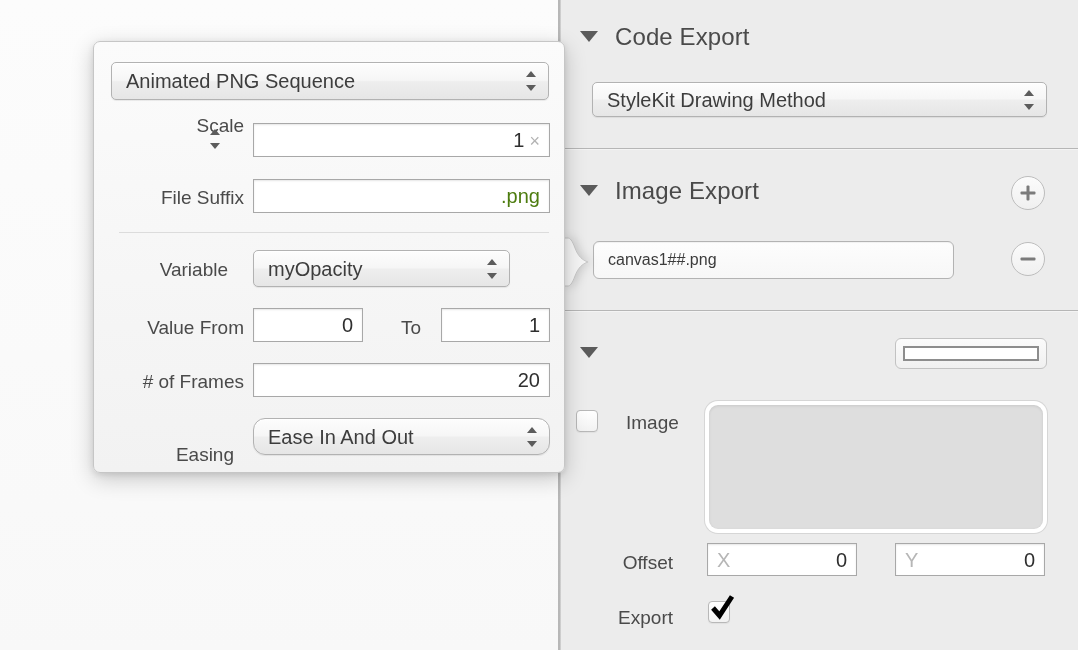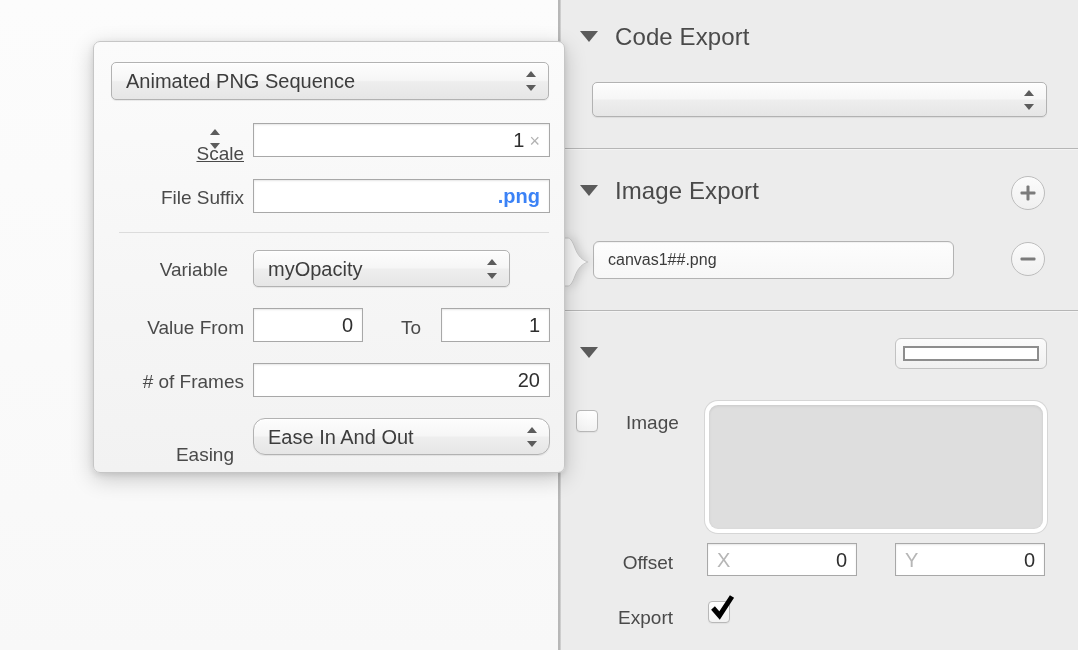--- a/index.html
+++ b/index.html
@@ -78,21 +78,21 @@
     position: absolute;
     background: #ffffff;
     border: 1px solid #a8a8a8;
     box-shadow: inset 0 1px 2px rgba(0,0,0,0.10);
   }
   .field .fval {
     position: absolute; right: 9px; top: 50%;
     transform: translateY(-50%);
     font-size: 20px; color: #2f2f2f; white-space: nowrap;
   }
-  .field .fval.muted { color: #3b82f6; font-weight: bold; }
+  .field .fval.muted { color: #4d7c0f; }
   .field .fph {
     position: absolute; left: 9px; top: 50%;
     transform: translateY(-50%);
     font-size: 20px; color: #b6b6b6; white-space: nowrap;
   }
   .field .unit { color: #b3b3b3; font-size: 18px; margin-left: 5px; }
 
   
   .rfield {
     position: absolute;
@@ -205,20 +205,21 @@
 
 <div id="canvas-area"></div>
 <div id="panel-divider"></div>
 
 <div id="inspector">
 
   <div class="tri" style="left:19px; top:31px;"></div>
   <div class="section-title" style="left:54px; top:23px;">Code Export</div>
 
   <div class="popup" style="left:31px; top:82px; width:455px; height:35px;">
+    <span class="ptext">StyleKit Drawing Method</span>
     <span class="chev">
       <i class="up"></i>
         <i class="down"></i>
     </span>
   </div>
 
   <div class="sep" style="top:148px;"></div>
 
   <div class="tri" style="left:19px; top:185px;"></div>
   <div class="section-title" style="left:54px; top:177px;">Image Export</div>
@@ -277,21 +278,21 @@
 <div id="popover">
 
   <div class="popup" style="left:17px; top:20px; width:438px; height:38px;">
     <span class="ptext">Animated PNG Sequence</span>
     <span class="chev">
       <i class="up"></i>
         <i class="down"></i>
     </span>
   </div>
 
-  <div class="lbl r" style="left:30px; top:101px; width:120px;text-decoration:underline;">Scale</div>
+  <div class="lbl r" style="left:30px; top:73px; width:120px;">Scale</div>
   <div class="stepper" style="left:116px; top:86px;">
     <i class="up"></i>
       <i class="down"></i>
   </div>
   <div class="field" style="left:159px; top:81px; width:297px; height:34px;">
     <span class="fval">
       <span>1</span><span class="unit">×</span>
     </span>
   </div>
 

